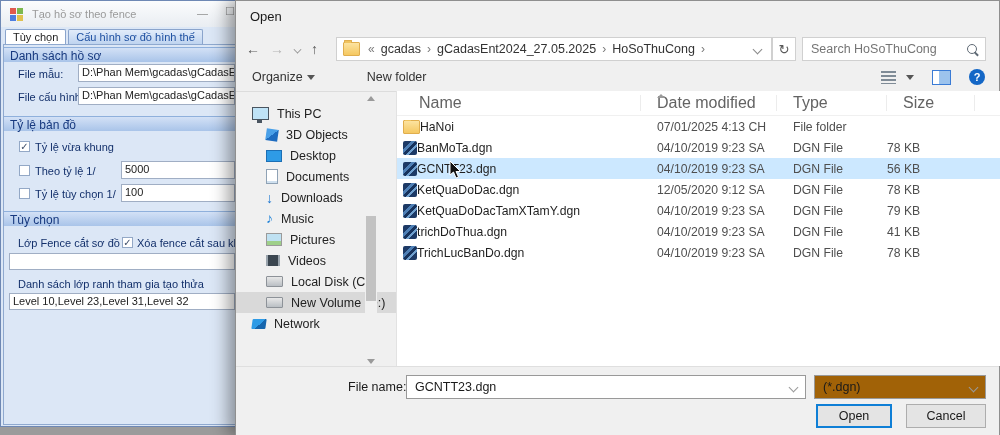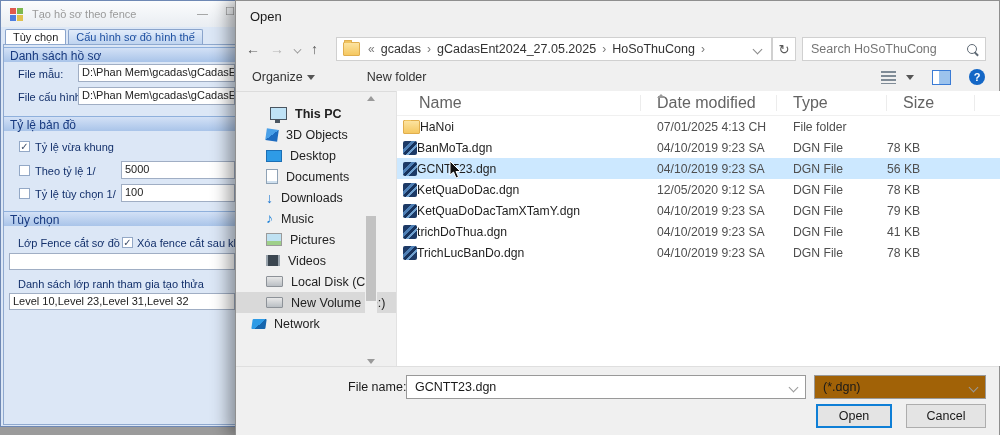--- a/index.html
+++ b/index.html
@@ -197,21 +197,21 @@
     <span style="flex:1"></span>
     <span style="display:flex;align-items:center;gap:6px;margin-right:14px">
       <span class="viewic"></span>
       <span class="caret"></span>
       <span class="paneic" style="margin-left:12px"></span>
       <span class="helpic" style="margin-left:12px">?</span>
     </span>
   </div>
 
   <div class="abs navpane" id="navpane" style="padding-top: 12px;">
-      <div class="navitem" style="padding-left: 34px; font-weight: bold;">
+      <div class="navitem" style="padding-left: 16px;">
         <span class="ic ic-pc"></span>
         <span>This PC</span>
       </div>
       <div class="navitem" style="padding-left: 30px;">
         <span class="ic ic-cube"></span>
         <span>3D Objects</span>
       </div>
       <div class="navitem" style="padding-left: 30px;">
         <span class="ic ic-desktop"></span>
         <span>Desktop</span>

